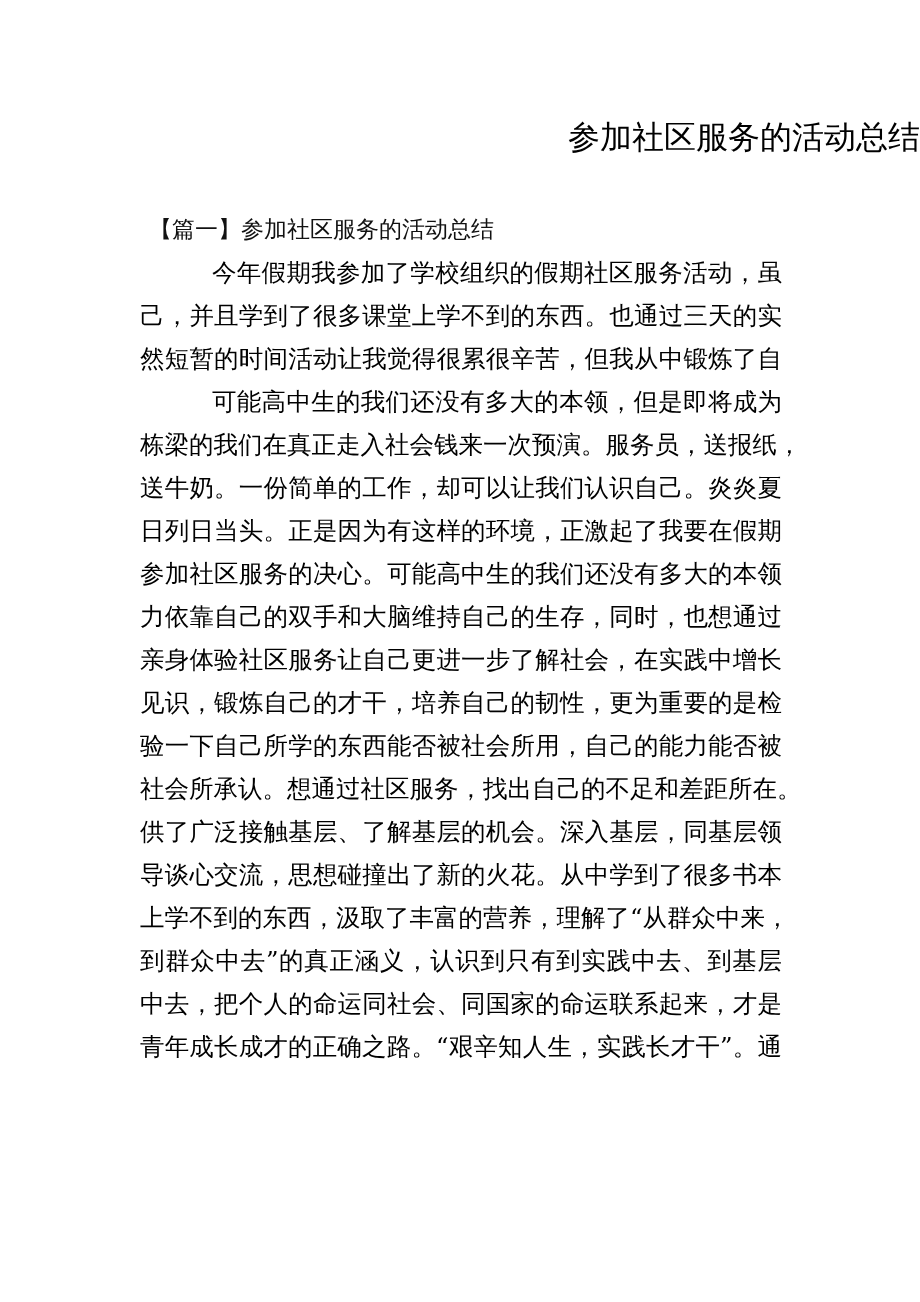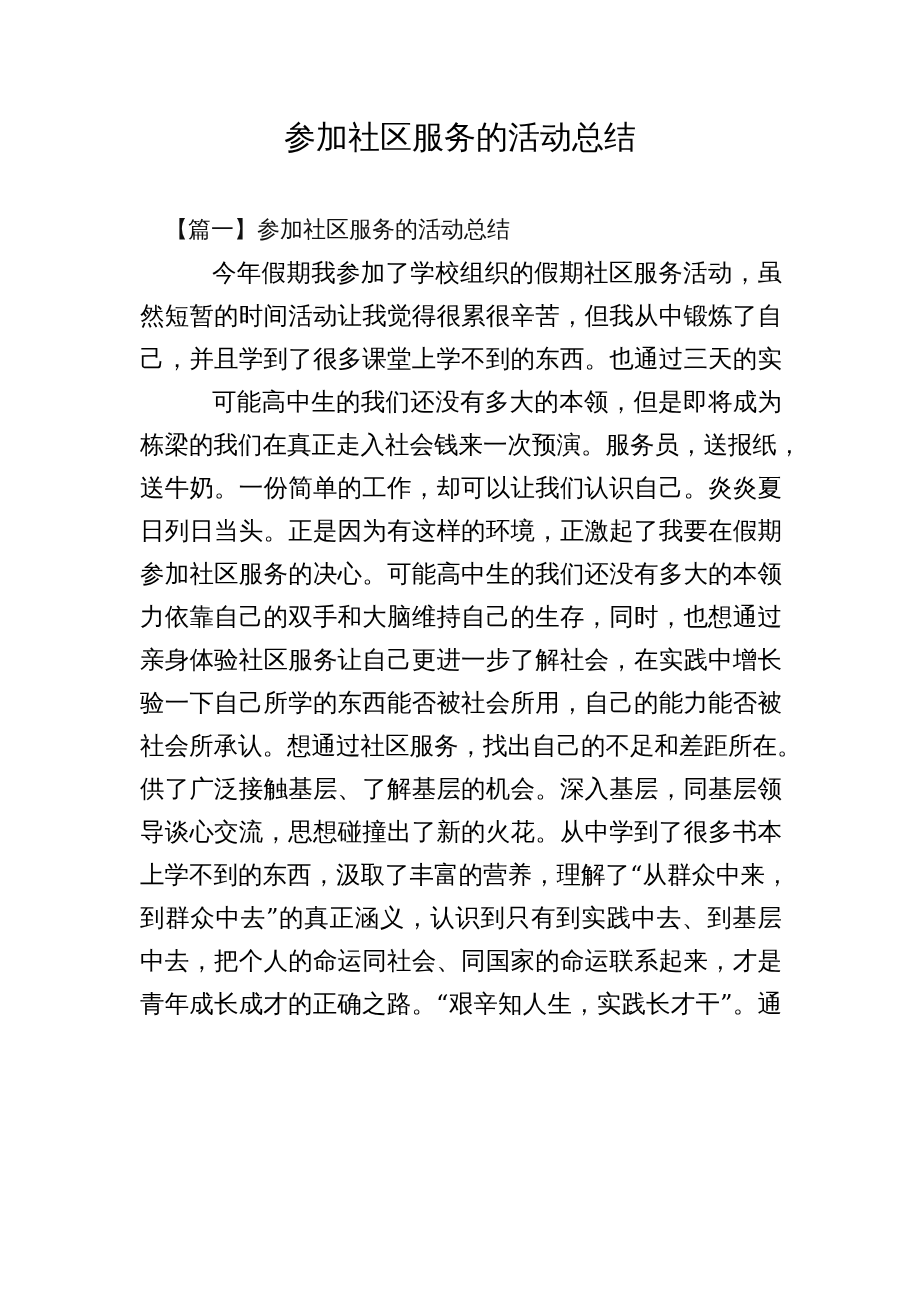--- a/index.html
+++ b/index.html
@@ -20,37 +20,37 @@
     left: 0; top: 0;
     width: 920px;
     height: 1302px;
     background: #ffffff;
   }
   .title {
     position: absolute;
     top: 114px;
     left: 0;
     width: 920px;
-    text-align: center;
+    text-align: right;
     font-family: "DejaVu Sans", "Liberation Sans", sans-serif;
     font-size: 32px;
     line-height: 46px;
     letter-spacing: 0px;
     color: #000000;
   }
   .body-text {
     position: absolute;
     top: 208px;
     left: 140px;
     width: 642px;
   }
   .heading {
     font-size: 23px;
     line-height: 43px;
-    margin-left: 25px;
+    margin-left: 9px;
     white-space: nowrap;
     color: #111;
   }
   .line {
     font-size: 24.5px;
     line-height: 43px;
     height: 43px;
     white-space: nowrap;
     overflow: visible;
     color: #000000;
@@ -78,29 +78,30 @@
 </head>
 <body>
 
 <div class="page">
   <div class="title">参加社区服务的活动总结</div>
 
   <div class="body-text">
     <div class="heading">【篇一】参加社区服务的活动总结</div>
     <div id="lines">
         <div class="line indent">今年假期我参加了学校组织的假期社区服务活动，虽</div>
+        <div class="line">己，并且学到了很多课堂上学不到的东西。也通过三天的实</div>
         <div class="line">然短暂的时间活动让我觉得很累很辛苦，但我从中锻炼了自</div>
-        <div class="line">己，并且学到了很多课堂上学不到的东西。也通过三天的实</div>
         <div class="line indent">可能高中生的我们还没有多大的本领，但是即将成为</div>
         <div class="line">栋梁的我们在真正走入社会钱来一次预演。服务员，送报纸，</div>
         <div class="line">送牛奶。一份简单的工作，却可以让我们认识自己。炎炎夏</div>
         <div class="line">日列日当头。正是因为有这样的环境，正激起了我要在假期</div>
         <div class="line">参加社区服务的决心。可能高中生的我们还没有多大的本领</div>
         <div class="line">力依靠自己的双手和大脑维持自己的生存，同时，也想通过</div>
         <div class="line">亲身体验社区服务让自己更进一步了解社会，在实践中增长</div>
+        <div class="line">见识，锻炼自己的才干，培养自己的韧性，更为重要的是检</div>
         <div class="line">验一下自己所学的东西能否被社会所用，自己的能力能否被</div>
         <div class="line last">社会所承认。想通过社区服务，找出自己的不足和差距所在。</div>
         <div class="line">供了广泛接触基层、了解基层的机会。深入基层，同基层领</div>
         <div class="line">导谈心交流，思想碰撞出了新的火花。从中学到了很多书本</div>
         <div class="line">上学不到的东西，汲取了丰富的营养，理解了“从群众中来，</div>
         <div class="line">到群众中去”的真正涵义，认识到只有到实践中去、到基层</div>
         <div class="line">中去，把个人的命运同社会、同国家的命运联系起来，才是</div>
         <div class="line">青年成长成才的正确之路。“艰辛知人生，实践长才干”。通</div>
       </div>
   </div>

